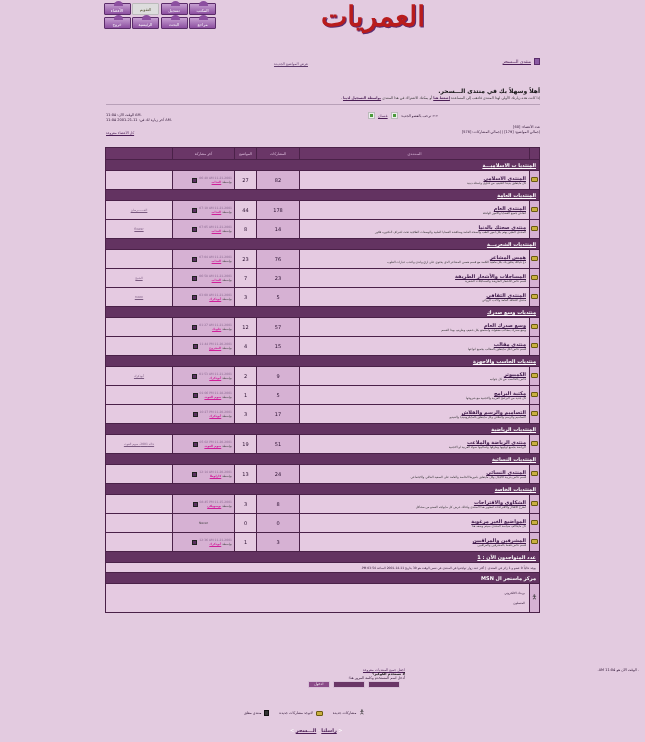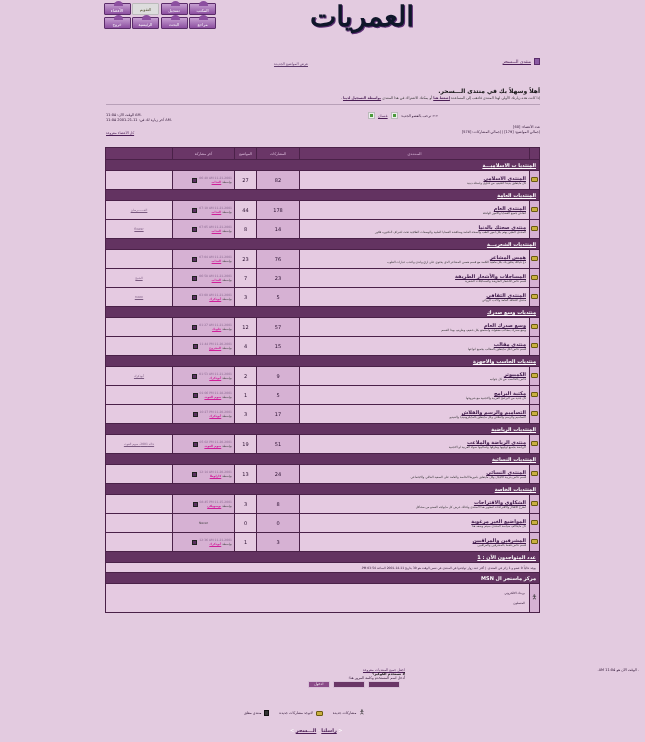--- a/index.html
+++ b/index.html
@@ -21,22 +21,22 @@
     line-height: 7px; padding-top: 3px; position: relative; border-radius: 1px;
   }
   .navbtn::before {
     content: ""; position: absolute; top: -3px; left: 9px; width: 9px; height: 5px;
     background: #8c4fa0; border-radius: 5px 5px 0 0;
   }
   .navbtn.plain { background: #ddd; border: 1px solid #bbb; color: #553; padding-top: 2px; }
   .navbtn.plain::before { display: none; }
 
   .logo {
-    position: absolute; left: 297px; top: 0px; width: 130px; height: 34px;
-    font-family: "DejaVu Serif", serif; font-size: 28px; color: #0f172a;
+    position: absolute; left: 308px; top: 0px; width: 130px; height: 34px;
+    font-family: "DejaVu Serif", serif; font-size: 28px; color: #b91c1c;
     text-align: center; line-height: 34px; font-weight: bold; letter-spacing: 1px;
     text-shadow: 1px 1px 0 #5c2d72;
   }
 
   .crumb { position: absolute; right: 105px; top: 58px; font-size: 4.5px; display: flex; align-items: center; gap: 3px; direction: rtl; }
   .crumb-icon { width: 6px; height: 7px; background: #8a5aa3; border: 1px solid #5b2c6a; }
   .newposts-link { position: absolute; left: 274px; top: 62px; font-size: 3.5px; color: #5d3a6a; }
 
   .welcome { position: absolute; right: 105px; top: 87px; text-align: right; direction: rtl; }
   .welcome h1 { font-size: 6px; font-weight: bold; color: #111; }

